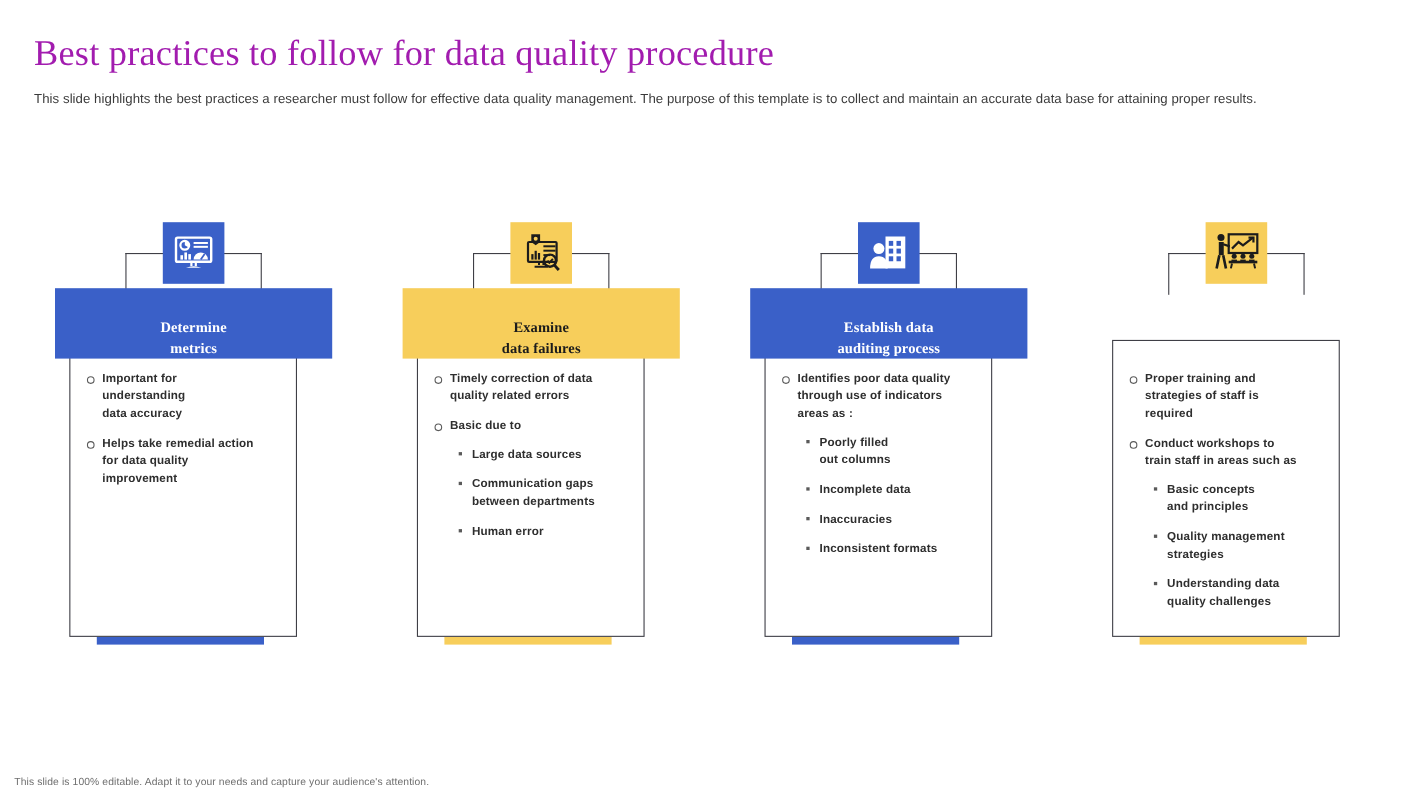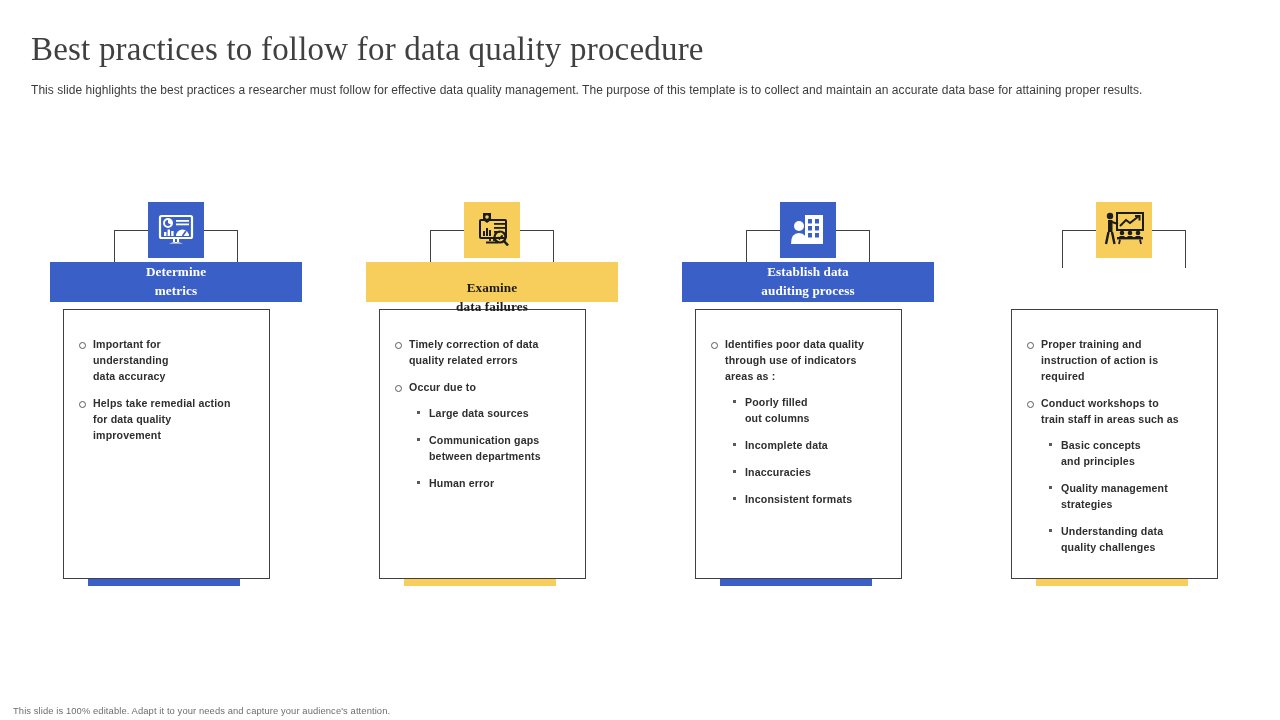--- a/index.html
+++ b/index.html
@@ -20,21 +20,21 @@
   }
 
   
   .page-title {
     position: absolute;
     left: 31px;
     top: 31px;
     font-family: "Liberation Serif", serif;
     font-size: 33px;
     font-weight: 400;
-    color: #404040;
+    color: #a21caf;
     letter-spacing: 0.2px;
     white-space: nowrap;
   }
 
   .page-subtitle {
     position: absolute;
     left: 31px;
     top: 84px;
     width: 1010px;
     font-family: "Liberation Sans", sans-serif;
@@ -96,23 +96,23 @@
   .icon-tile.yellow { background: #f7ce5b; }
 
   .icon-tile svg { display: block; }
 
   
   .card-head {
     position: absolute;
     left: 0;
     top: 66px;
     width: 252px;
-    height: 40px;
+    height: 64px;
     display: flex;
-    align-items: flex-start;
+    align-items: flex-end;
     justify-content: center;
     text-align: center;
     z-index: 4;
     font-family: "Liberation Serif", serif;
     font-size: 13.2px;
     font-weight: bold;
     line-height: 19px;
     letter-spacing: 0.1px;
   }
   .card-head.blue   { background: #3a60c8; color: #ffffff; }
@@ -278,21 +278,21 @@
             <span style="display: block;">data failures</span>
           </div>
         </div>
         <div class="card-body">
           <ul class="bullets">
             <li class="bullet">
               <span class="bullet-line">Timely correction of data</span>
               <span class="bullet-line">quality related errors</span>
             </li>
             <li class="bullet">
-              <span class="bullet-line">Occur due to</span>
+              <span class="bullet-line">Basic due to</span>
               <ul class="subbullets">
                 <li class="subbullet">
                   <span class="bullet-line">Large data sources</span>
                 </li>
                 <li class="subbullet">
                   <span class="bullet-line">Communication  gaps</span>
                   <span class="bullet-line">between  departments</span>
                 </li>
                 <li class="subbullet">
                   <span class="bullet-line">Human  error</span>
@@ -368,21 +368,21 @@
     <rect x="16.5" y="26" width="5" height="1.6" fill="#1c1c1c"></rect>
     <rect x="24.5" y="26" width="5" height="1.6" fill="#1c1c1c"></rect>
     <rect x="32.5" y="26" width="5" height="1.6" fill="#1c1c1c"></rect>
     <path d="M17 29.5 L16 34 M37 29.5 L38 34" stroke="#1c1c1c" stroke-width="1.8"></path>
   </svg>
         </div>
         <div class="card-body">
           <ul class="bullets">
             <li class="bullet">
               <span class="bullet-line">Proper training  and</span>
-              <span class="bullet-line">instruction of action is</span>
+              <span class="bullet-line">strategies of staff is</span>
               <span class="bullet-line">required</span>
             </li>
             <li class="bullet">
               <span class="bullet-line">Conduct workshops to</span>
               <span class="bullet-line">train staff in areas  such as</span>
               <ul class="subbullets">
                 <li class="subbullet">
                   <span class="bullet-line">Basic concepts</span>
                   <span class="bullet-line">and  principles</span>
                 </li>

